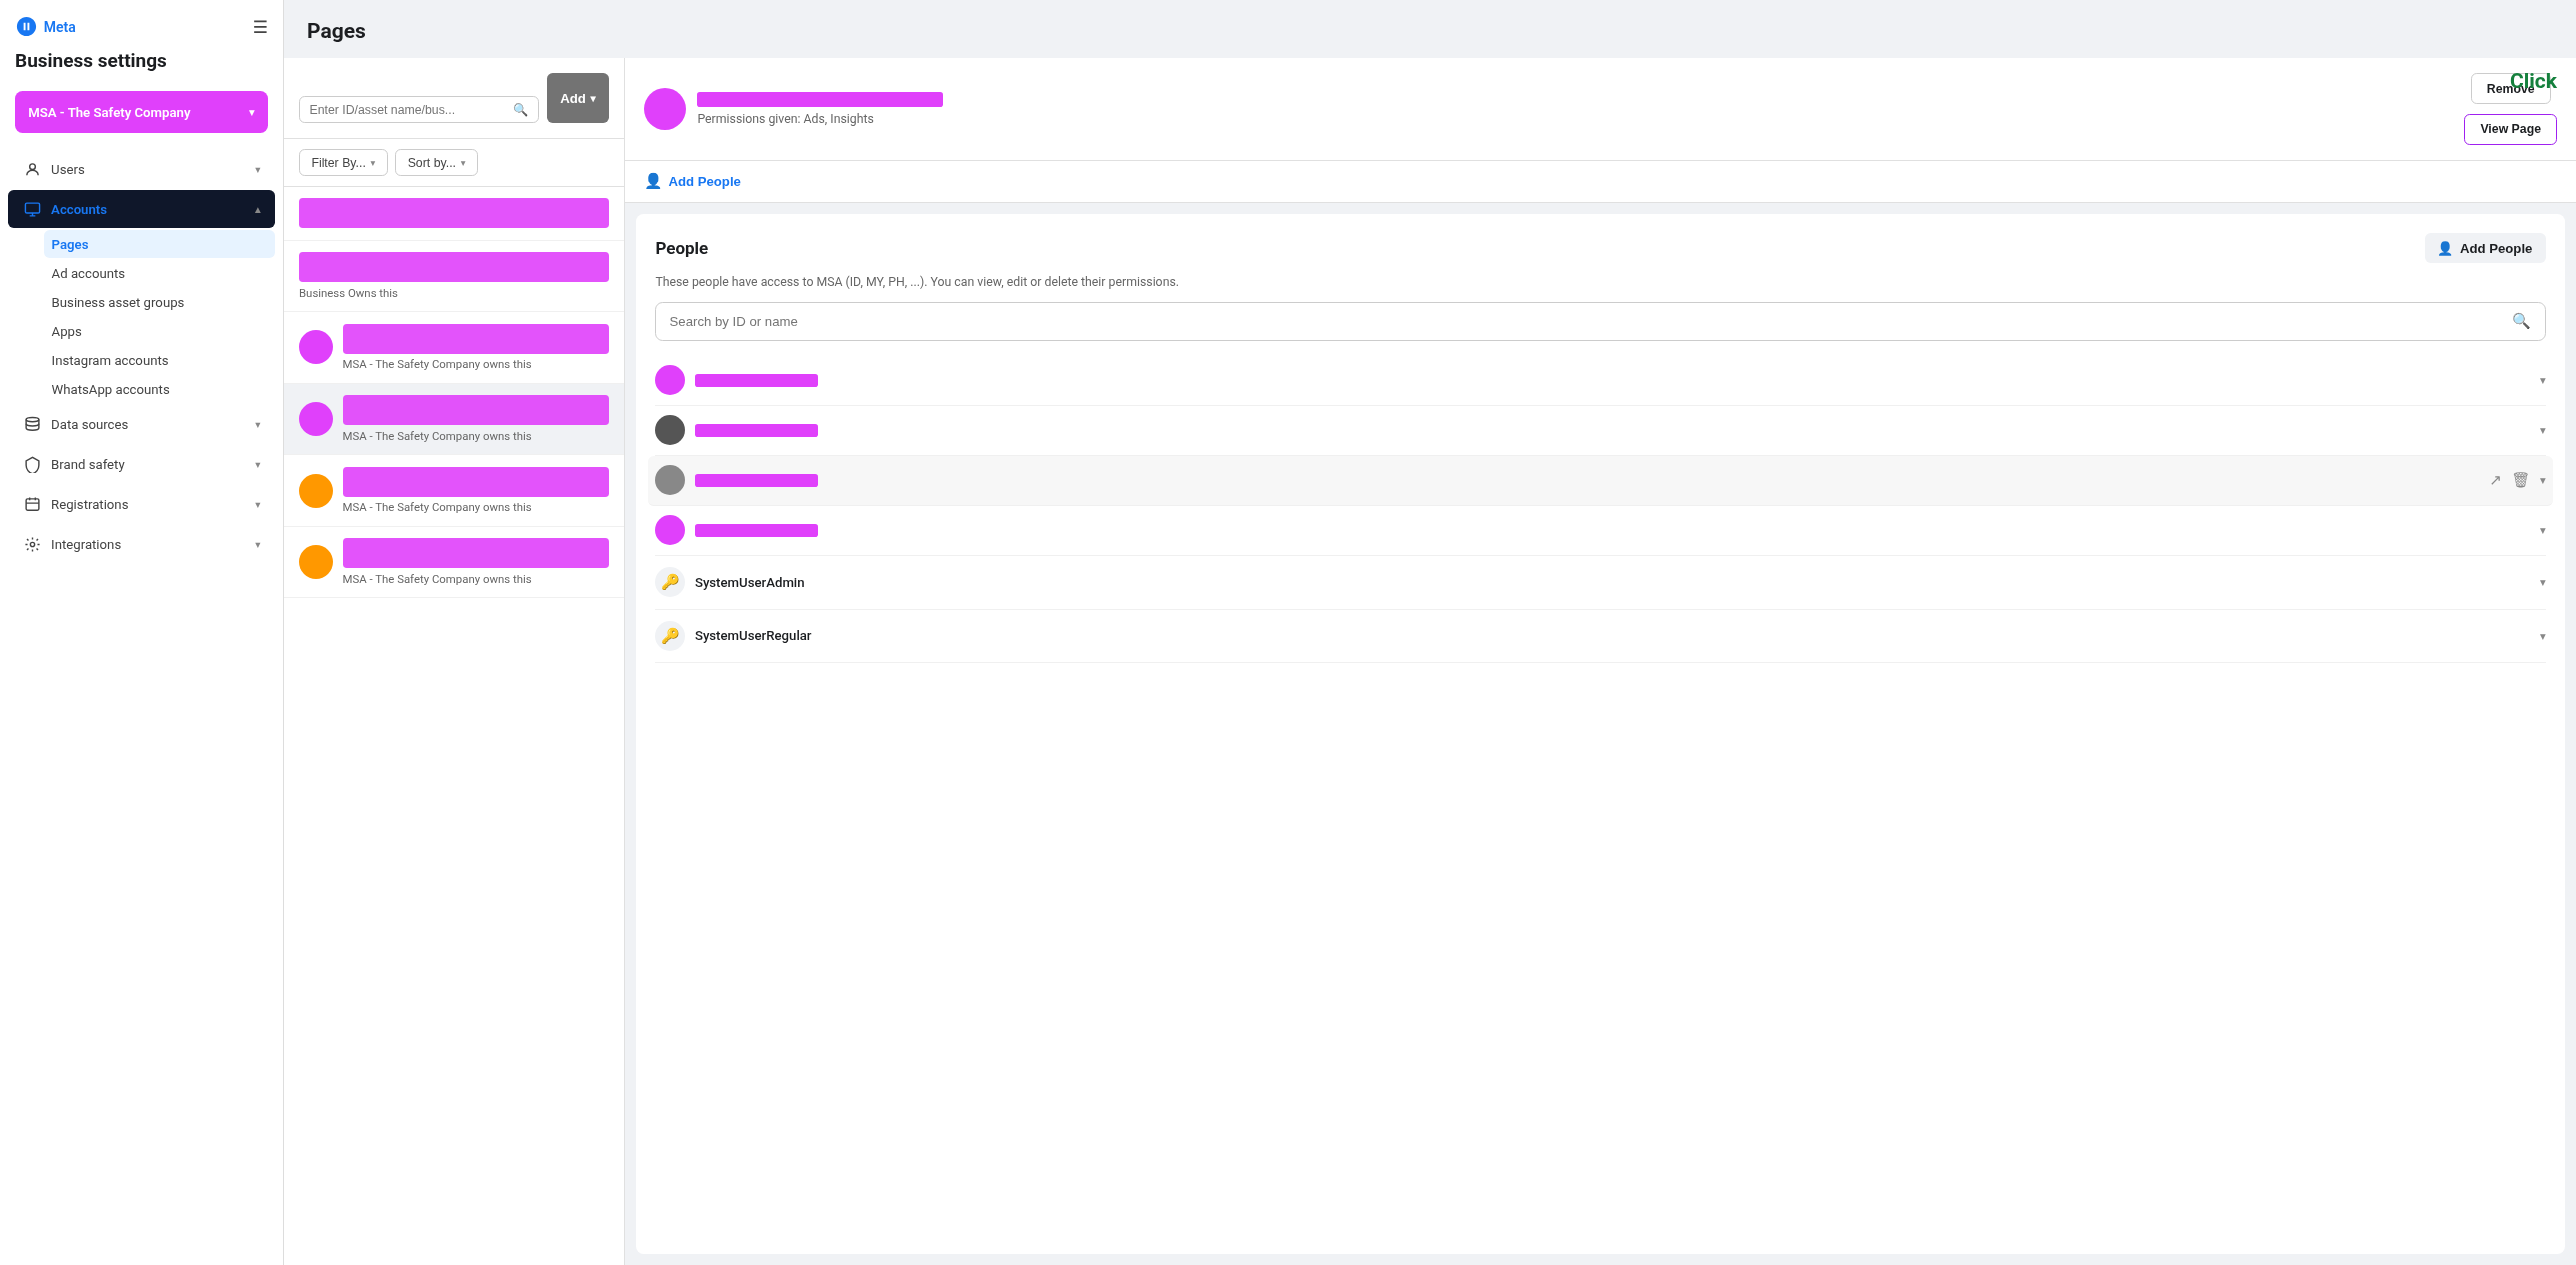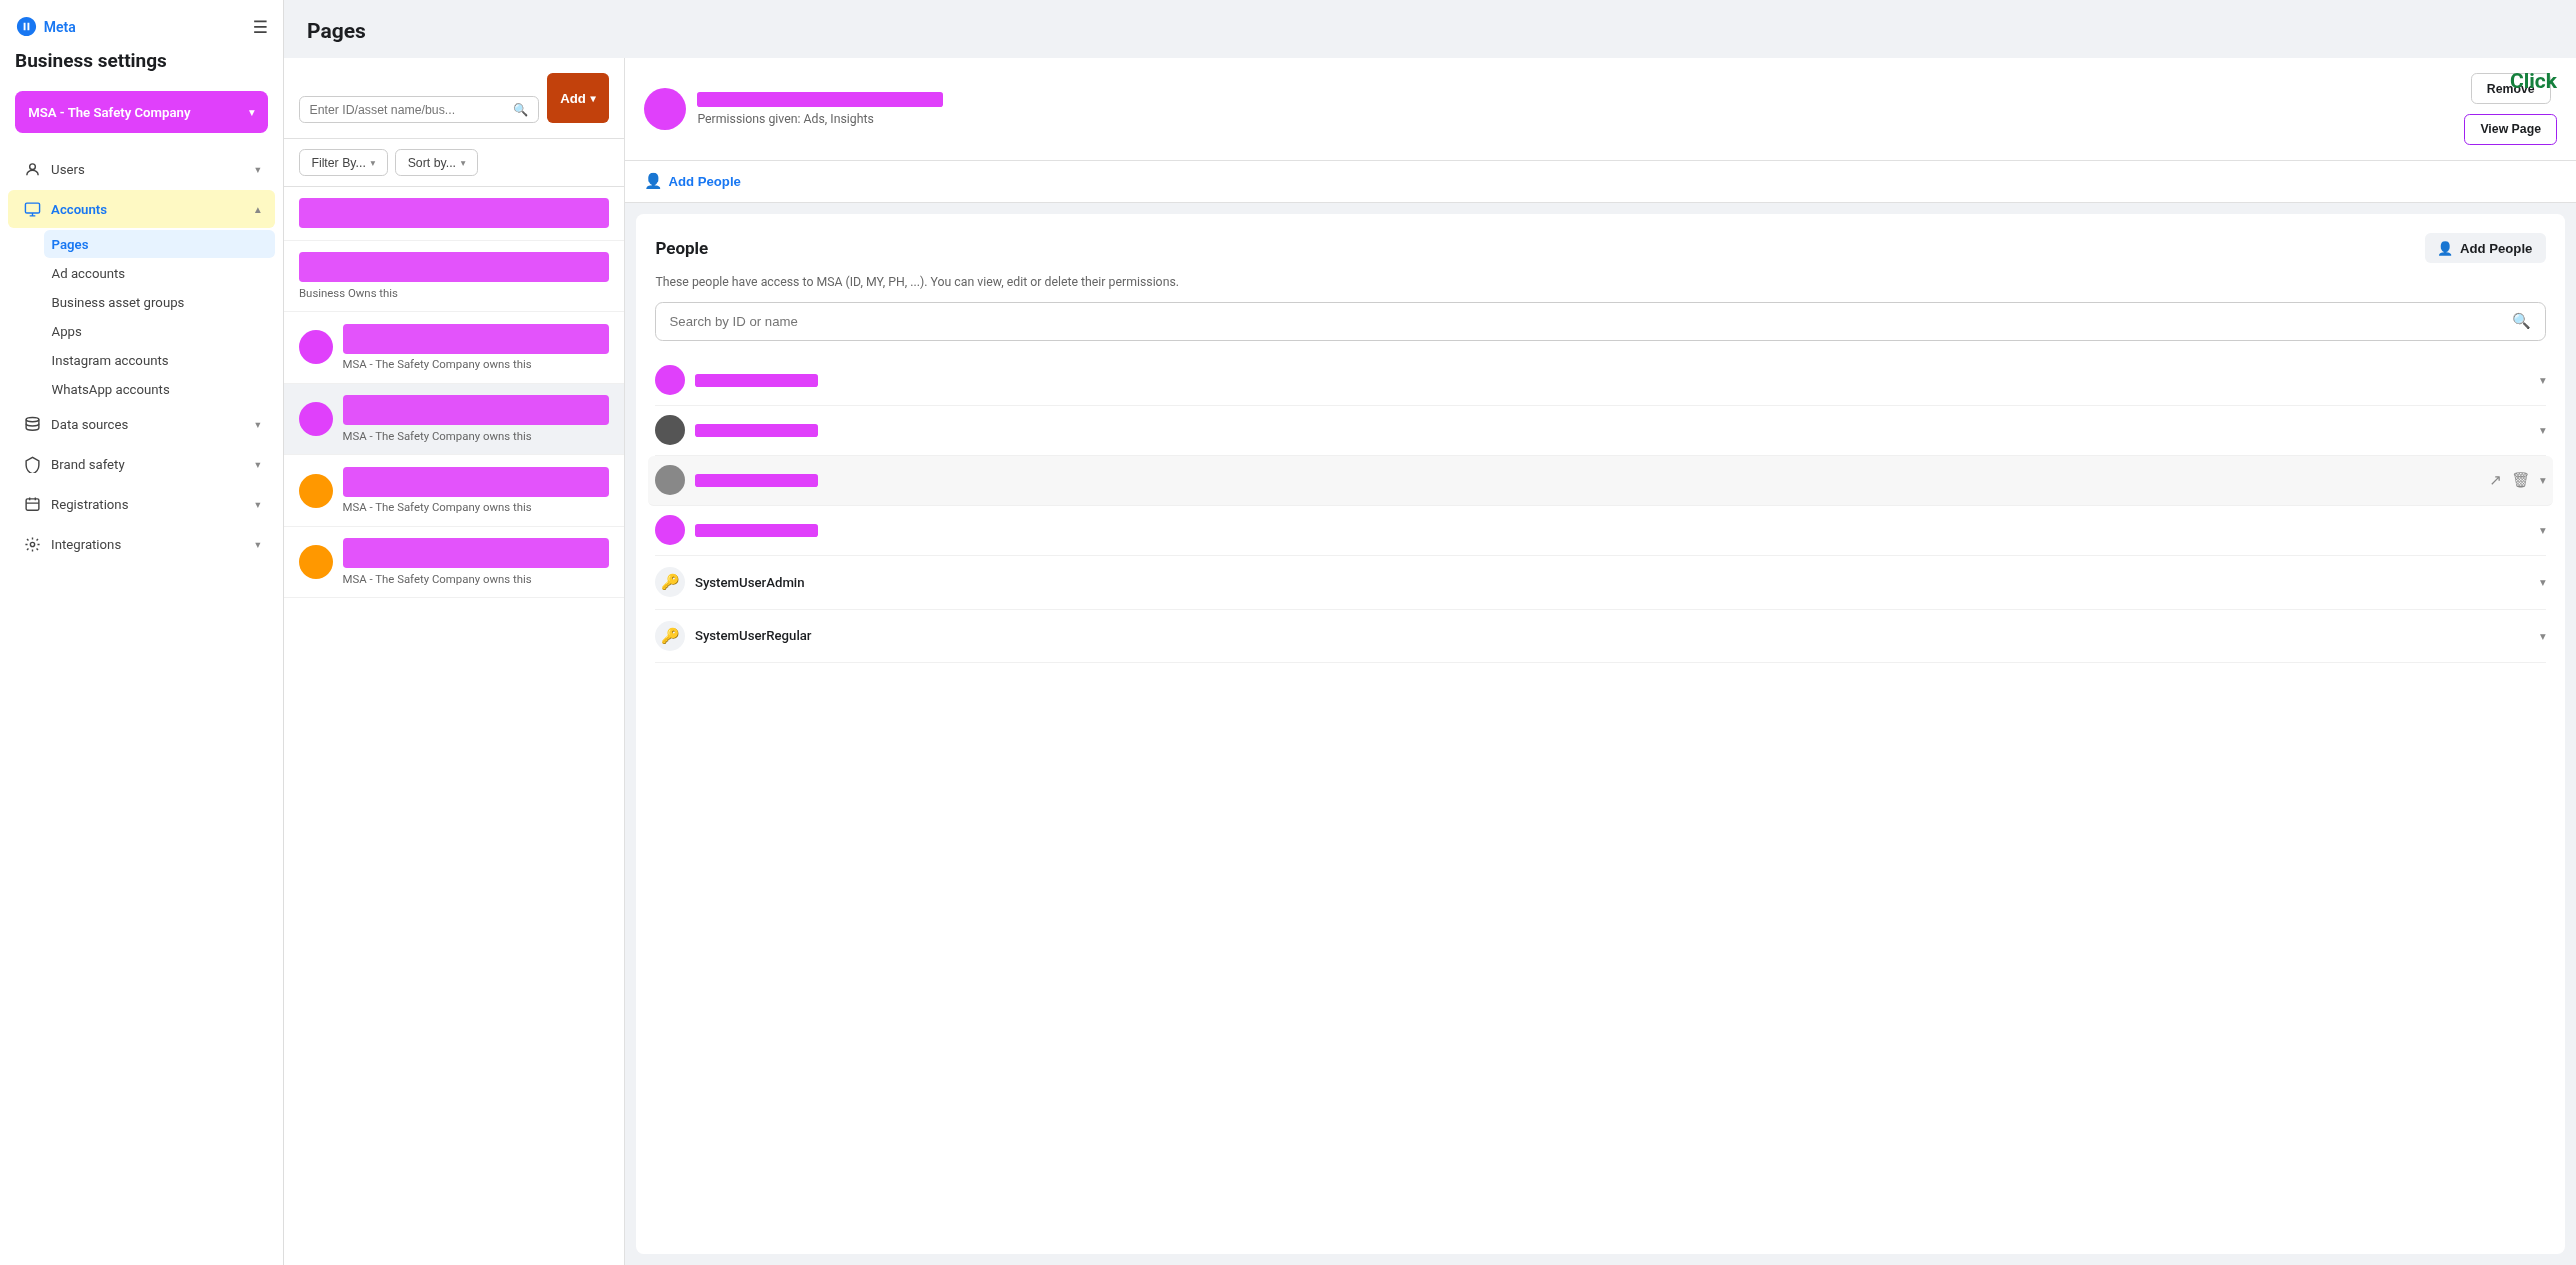--- a/index.html
+++ b/index.html
@@ -11,21 +11,21 @@
     .meta-logo { display: flex; align-items: center; gap: 5.7px; font-size: 14px; font-weight: 600; color: #1877f2; }
     .meta-logo svg { width: 23px; height: 23px; }
     .hamburger-icon { font-size: 17px; cursor: pointer; color: #444; }
     .business-settings-title { padding: 3.8px 15px 11.4px 15px; font-size: 19px; font-weight: 700; color: #1c1e21; }
     .business-selector { margin: 7.6px 15px 15px 15px; display: flex; align-items: center; justify-content: space-between; background: #e040fb; border-radius: 7.6px; padding: 9.5px 13.2px; cursor: pointer; height: 42px; }
     .business-selector-text { color: #fff; font-weight: 600; font-size: 13.2px; flex: 1; }
     .business-selector-chevron { color: #fff; font-size: 11.4px; }
 
     .sidebar-nav { flex: 1; }
     .nav-item { display: flex; align-items: center; justify-content: space-between; padding: 9.5px 15px; cursor: pointer; border-radius: 5.7px; margin: 1.9px 7.6px; color: #444; font-size: 13.2px; }
-    .nav-item.active { background: #fef9c3; color: #1877f2; font-weight: 600; }
+    .nav-item.active { background: #0f172a; color: #1877f2; font-weight: 600; }
     .nav-item-left { display: flex; align-items: center; gap: 9.5px; }
     .nav-icon { width: 19px; height: 19px; display: flex; align-items: center; justify-content: center; color: inherit; }
     .nav-chevron { font-size: 10.4px; color: #888; }
 
     .sub-nav { padding-left: 44px; }
     .sub-nav-item { padding: 6.6px 15px 6.6px 7.6px; cursor: pointer; border-radius: 5.7px; margin: 0.9px 7.6px 0.9px 0; color: #444; font-size: 13.2px; display: block; }
     .sub-nav-item.active { background: #e7f3ff; color: #1877f2; font-weight: 600; }
 
     
     .main-content { flex: 1; display: flex; flex-direction: column; overflow: hidden; }
@@ -33,21 +33,21 @@
     .page-title { font-size: 21px; font-weight: 700; color: #1c1e21; margin-bottom: 15px; }
 
     .content-area { display: flex; flex: 1; overflow: hidden; gap: 0; }
 
     
     .asset-list-panel { width: 341px; background: #fff; border-right: 0.9px solid #e0e0e0; display: flex; flex-direction: column; flex-shrink: 0; overflow: hidden; }
     .asset-list-header { padding: 15px; display: flex; gap: 7.6px; border-bottom: 0.9px solid #e0e0e0; }
     .search-input-container { flex: 1; position: relative; display: flex; align-items: center; border: 0.9px solid #ccc; border-radius: 5.7px; padding: 5.7px 9.5px; background: #fff; margin-top: 23px; }
     .search-input { border: none; outline: none; width: 100%; font-size: 12.3px; color: #444; background: transparent; }
     .search-icon-sm { color: #888; font-size: 12.3px; }
-    .add-btn { background: #c2410c; color: #fff; border: none; border-radius: 5.7px; padding: 6.6px 13.2px; font-size: 13.2px; font-weight: 600; cursor: pointer; display: flex; align-items: center; gap: 4.7px; white-space: nowrap; }
+    .add-btn { background: #737373; color: #fff; border: none; border-radius: 5.7px; padding: 6.6px 13.2px; font-size: 13.2px; font-weight: 600; cursor: pointer; display: flex; align-items: center; gap: 4.7px; white-space: nowrap; }
     .add-btn-chevron { font-size: 10.4px; }
 
     .filter-bar { padding: 9.5px 15px; display: flex; gap: 7.6px; border-bottom: 0.9px solid #e0e0e0; }
     .filter-btn { border: 0.9px solid #ccc; background: #fff; border-radius: 5.7px; padding: 5.7px 11.4px; font-size: 12.3px; cursor: pointer; display: flex; align-items: center; gap: 4.7px; color: #444; }
     .filter-btn-chevron { font-size: 9.5px; color: #888; }
 
     .asset-list { overflow-y: auto; flex: 1; }
     .asset-item { padding: 11.4px 15px; border-bottom: 0.9px solid #f0f0f0; cursor: pointer; display: flex; align-items: center; gap: 9.5px; }
     .asset-item.selected { background: #f0f2f5; }
     .asset-avatar { width: 34px; height: 34px; border-radius: 50%; background: #e040fb; flex-shrink: 0; display: flex; align-items: center; justify-content: center; color: #fff; font-weight: 700; font-size: 13.2px; }

